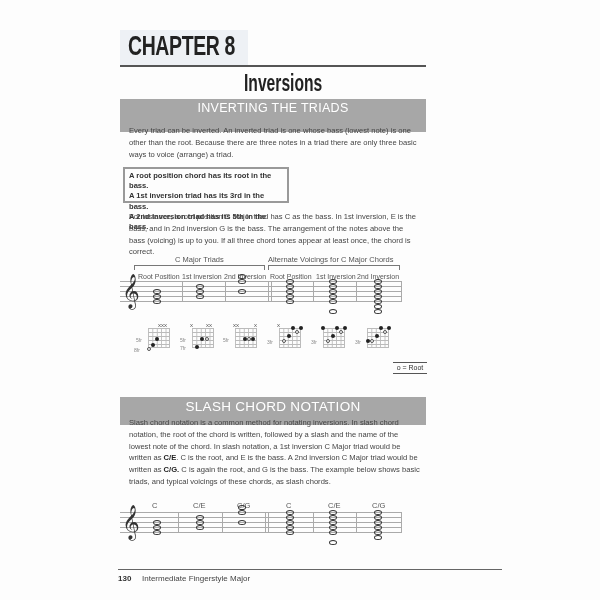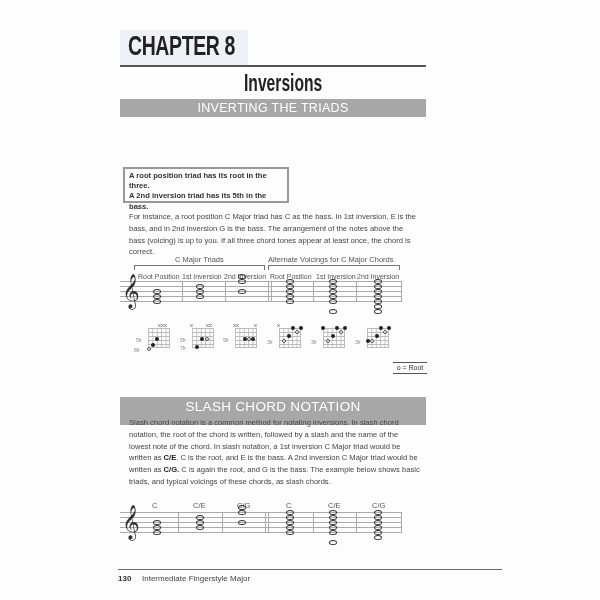--- a/index.html
+++ b/index.html
@@ -26,21 +26,21 @@
   }
   .inversions-title {
     top: 70px; left: 244px; width: 120px; text-align: left;
     font-size: 23px; transform: scaleX(0.68); transform-origin: left top;
   }
 
   .gray-band {
     position: absolute; left: 120px; width: 306px; background: #a7a7a7;
     color: #fff; text-align: center; letter-spacing: 0.3px;
   }
-  .band-1 { top: 99px; height: 18px; font-size: 12.5px; line-height: 18px; }
+  .band-1 { top: 99px; height: 33px; font-size: 12.5px; line-height: 18px; }
   .band-2 { top: 397px; height: 28px; font-size: 13.5px; line-height: 20px; }
 
   .para {
     position: absolute; left: 129px; width: 292px; font-size: 7.6px; line-height: 11.8px; color: #444;
   }
   .para b { color: #222; }
   .para-1 { top: 125px; }
   .para-2 { top: 211px; }
   .para-3 { top: 417px; }
 
@@ -89,23 +89,25 @@
 <div class="page">
 
   <div class="chapter-band"></div>
   <div class="chapter-title">CHAPTER 8</div>
   <div class="chapter-rule"></div>
 
   <div class="section-title inversions-title">Inversions</div>
 
   <div class="gray-band band-1">INVERTING THE TRIADS</div>
 
+  <div class="para para-1">Every triad can be inverted.  An inverted triad is one whose bass (lowest note) is one other than the root.  Because there are three notes in a triad there are only three basic ways to voice (arrange) a triad.</div>
 
   <div class="rule-box">
-    <div>A root position triad has its root in the three.</div>
+    <div>A root position chord has its root in the bass.</div>
+    <div>A 1st inversion  triad has its 3rd in the bass.</div>
     <div>A 2nd inversion  triad has its 5th in the bass.</div>
   </div>
 
   <div class="para para-2">For instance, a root position C Major triad has C as the bass.  In 1st inversion, E is the bass, and in 2nd inversion G is the bass.  The arrangement of the notes above the bass (voicing) is up to you.  If all three chord tones appear at least once, the chord is correct.</div>
 
   <div class="label group-label" style="left:175px; top:255px;">C Major Triads</div>
   <div class="label group-label" style="left:268px; top:255px;">Alternate Voicings for C Major Chords</div>
   <div class="bracket" style="left:134px; top:265px; width:131px;"></div>
   <div class="bracket" style="left:268px; top:265px; width:132px;"></div>
 

